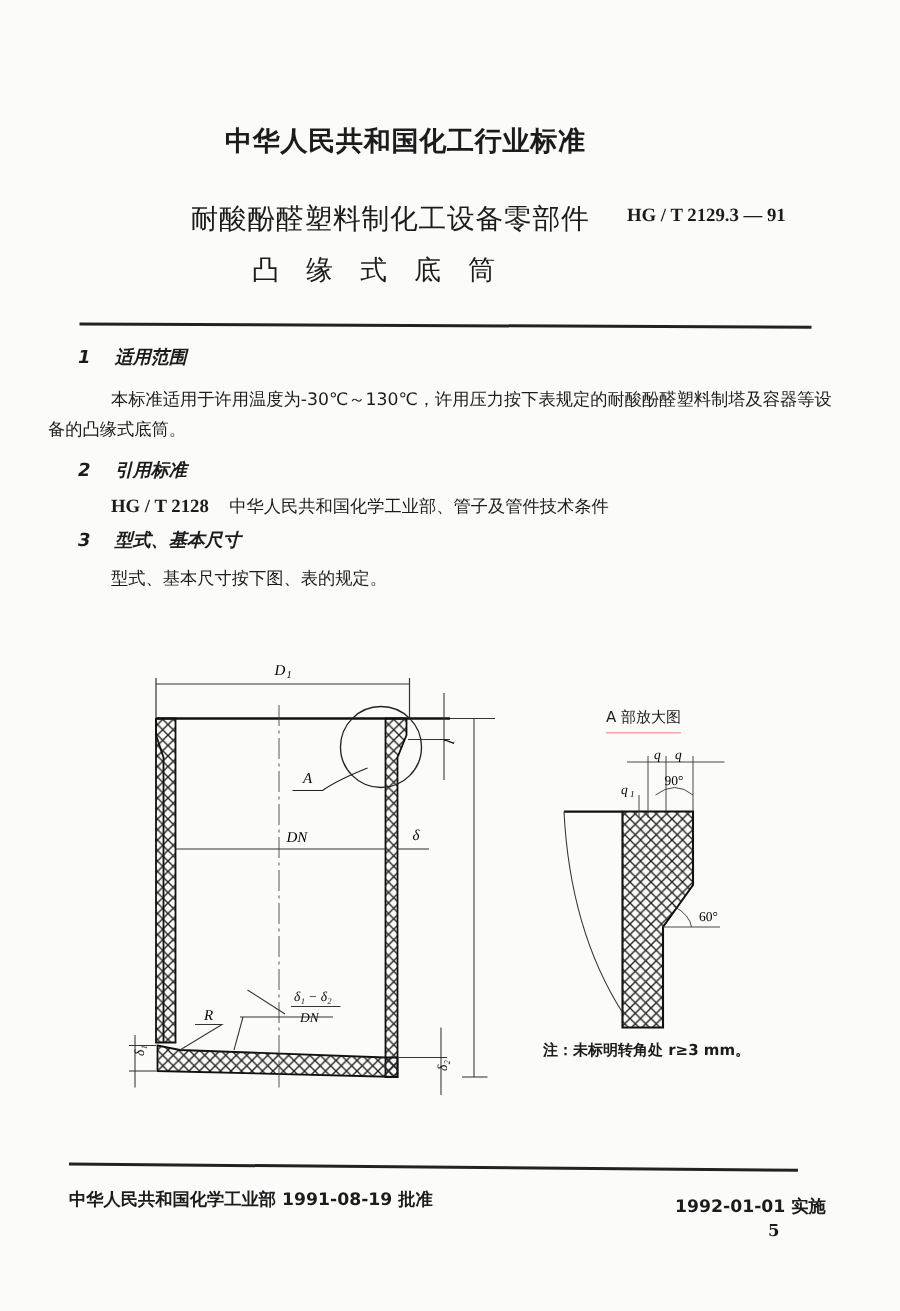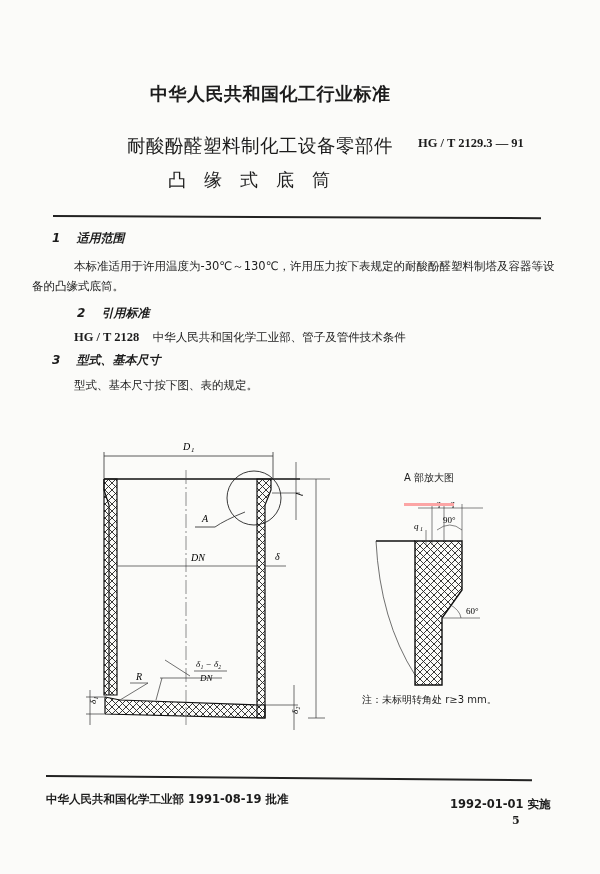--- a/index.html
+++ b/index.html
@@ -30,21 +30,21 @@
 
 <div class="hr" style="left:53px; top:215px; width:488px; transform:rotate(0.25deg); transform-origin:left;"></div>
 
 <div class="abs sec-h" style="left:52px; top:230px;">
   <span>1</span>
   <span style="margin-left:12px;">适用范围</span>
 </div>
 <div class="abs body-t" style="left:74px; top:259px;">本标准适用于许用温度为-30℃～130℃，许用压力按下表规定的耐酸酚醛塑料制塔及容器等设</div>
 <div class="abs body-t" style="left:32px; top:279px;">备的凸缘式底筒。</div>
 
-<div class="abs sec-h" style="left:52px; top:305px;margin-left:25px;">
+<div class="abs sec-h" style="left:52px; top:305px;">
   <span>2</span>
   <span style="margin-left:12px;">引用标准</span>
 </div>
 <div class="abs body-t" style="left:74px; top:330px;">
   <span style="font-family:'Liberation Serif',serif; font-weight:bold; font-size:12.5px;">HG / T 2128</span>
   <span style="margin-left:10px;">中华人民共和国化学工业部、管子及管件技术条件</span>
 </div>
 
 <div class="abs sec-h" style="left:52px; top:352px;">
   <span>3</span>
@@ -125,19 +125,19 @@
     <text x="420" y="531" font-size="6">1</text>
   <line x1="426" y1="530" x2="426" y2="545" stroke="#333" stroke-width="0.6"></line>
   <path d="M437,530 Q450,520 462,530" fill="none" stroke="#333" stroke-width="0.6"></path>
   <text x="443" y="523" font-size="9" style="font-style:normal">90°</text>
 
   <line x1="442" y1="618" x2="480" y2="618" stroke="#333" stroke-width="0.6"></line>
   <path d="M449,604 Q460,610 461,618" fill="none" stroke="#333" stroke-width="0.6"></path>
   <text x="466" y="614" font-size="9" style="font-style:normal">60°</text>
 </svg>
 
-<div class="abs" style="left:404px; top:471px; font-size:10px; font-family:'DejaVu Sans',sans-serif; border-bottom:3px solid #fca5a5; padding-bottom:18px;">A 部放大图</div>
-<div class="abs" style="left:362px; top:693px; font-size:10px; font-family:'DejaVu Sans',sans-serif; font-weight:normal;text-align:right;">注：未标明转角处 r≥3 mm。</div>
+<div class="abs" style="left:404px; top:471px; font-size:10px; font-family:'DejaVu Sans',sans-serif; border-bottom:1px solid #fca5a5; padding-bottom:3px;">A 部放大图</div>
+<div class="abs" style="left:362px; top:693px; font-size:10px; font-family:'DejaVu Sans',sans-serif; font-weight:bold;text-align:right;">注：未标明转角处 r≥3 mm。</div>
 
 <div class="hr" style="left:46px; top:775px; width:486px; transform:rotate(0.5deg); transform-origin:left;"></div>
 <div class="abs footer-l">中华人民共和国化学工业部 1991-08-19 批准</div>
 <div class="abs footer-r">1992-01-01 实施</div>
 <div class="abs pgno">5</div>
 
 </body></html>

